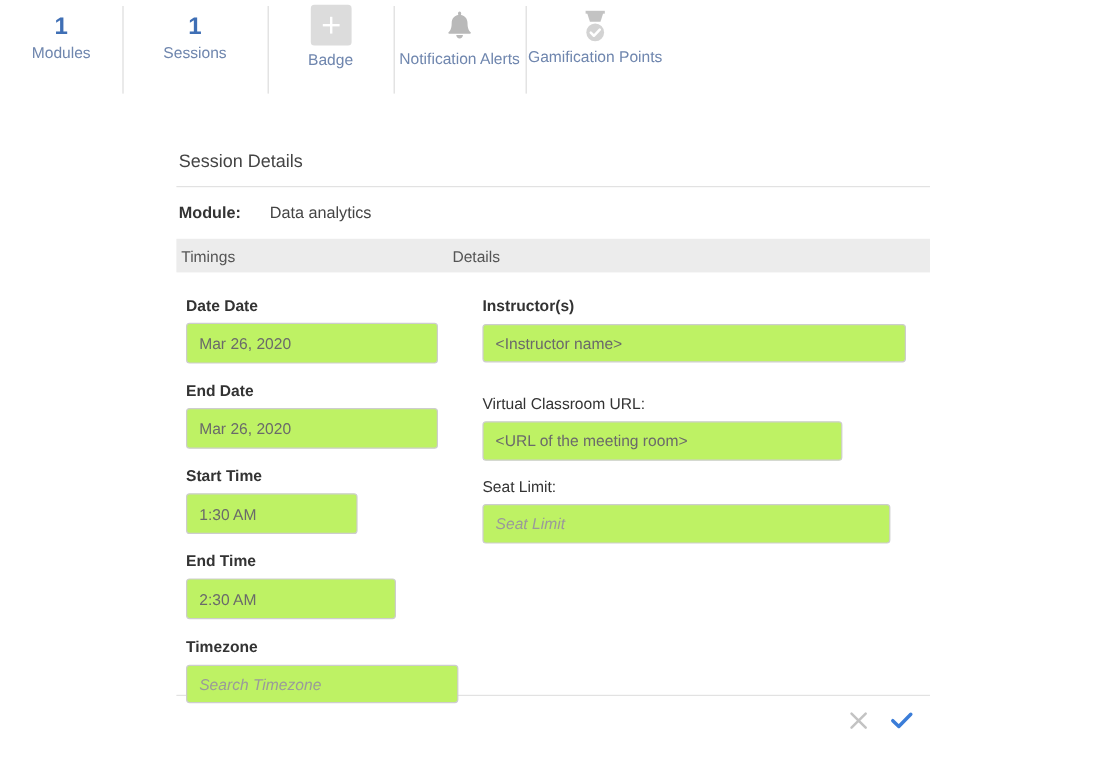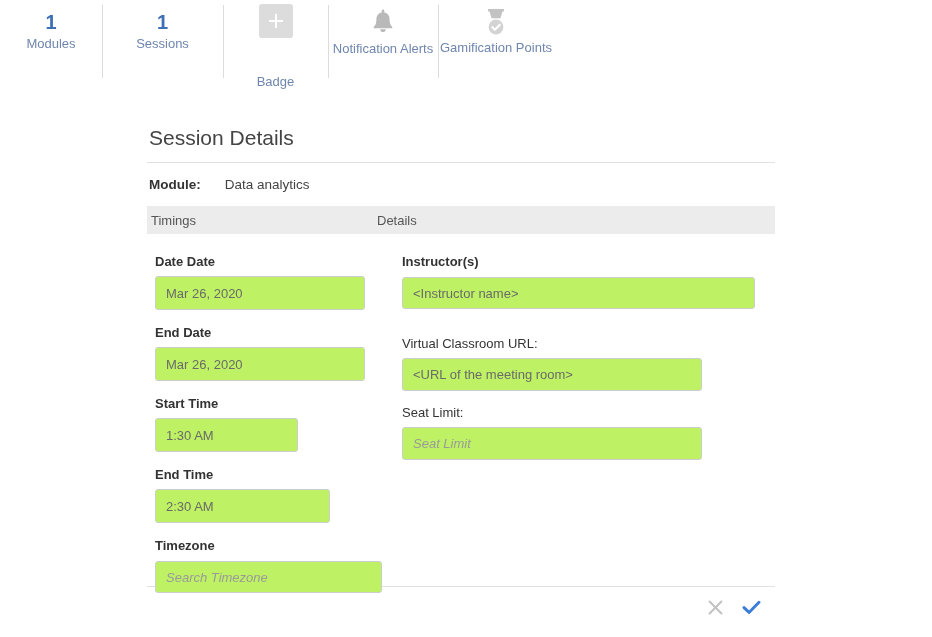--- a/index.html
+++ b/index.html
@@ -71,21 +71,21 @@
   .badge-sq::before { left: 10px; top: 16px; width: 14px; height: 2px; }
   .badge-sq::after  { left: 16px; top: 10px; width: 2px; height: 14px; }
 
   
   #panel {
     position: absolute;
     left: 147px; top: 120px;
     width: 628px;
   }
   #panel-title {
-    font-size: 21px;
+    font-size: 15px;
     color: #444444;
     padding: 6px 0 12px 2px;
   }
   .hrule { height: 1px; background: #e2e2e2; width: 628px; }
 
   #module-row {
     padding: 14px 0 14px 2px;
     font-size: 13.5px;
     color: #333333;
     display: flex;
@@ -164,21 +164,21 @@
     <div class="stat-count">1</div>
     <div class="stat-label">Modules</div>
   </div>
 
   <div class="stat-tab" style="width:121px;">
     <div class="divider"></div>
     <div class="stat-count">1</div>
     <div class="stat-label">Sessions</div>
   </div>
 
-  <div class="stat-tab" style="width:105px;gap:32px;">
+  <div class="stat-tab" style="width:105px;">
     <div class="divider"></div>
     <div class="stat-icon-wrap">
       <div class="badge-sq"></div>
     </div>
     <div class="stat-label" style="margin-top:4px;">Badge</div>
   </div>
 
   <div class="stat-tab" style="width:110px;">
     <div class="divider"></div>
     <div class="stat-icon-wrap">
@@ -259,21 +259,21 @@
         <input class="fi ph-plain" style="width: 353px; height: 32px; margin-top: 8px;" value="&lt;Instructor name&gt;">
       </div>
 
       <div class="field" style="margin-top:27px;">
         <label class="fl normal">Virtual Classroom URL:</label>
         <input class="fi ph-plain" style="width: 300px; height: 33px; margin-top: 7px;" value="&lt;URL of the meeting room&gt;">
       </div>
 
       <div class="field" style="margin-top:14px;">
         <label class="fl normal">Seat Limit:</label>
-        <input class="fi" style="width: 300px; height: 33px; margin-top: 7px;" placeholder="Seat Limit">
+        <input class="fi" style="width: 340px; height: 33px; margin-top: 7px;" placeholder="Seat Limit">
       </div>
 
     </div>
 
   </div>
 
   <div id="footer-rule"></div>
 
   <div id="footer-actions">
     <span class="act">

